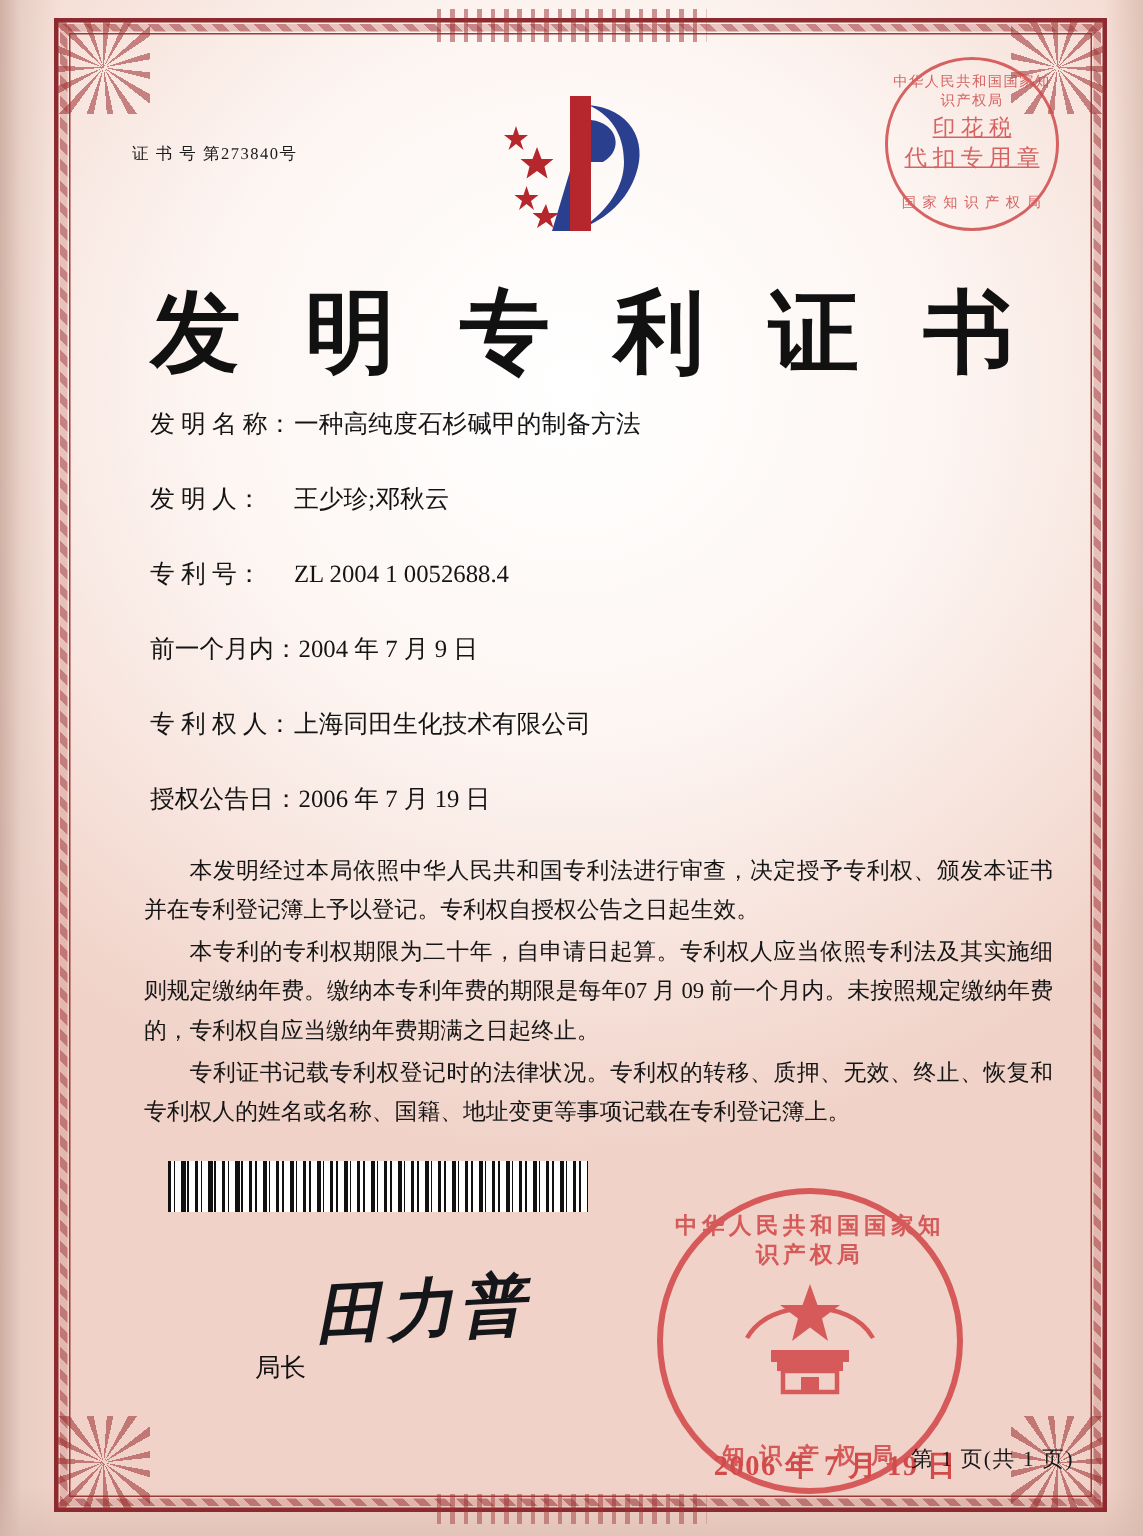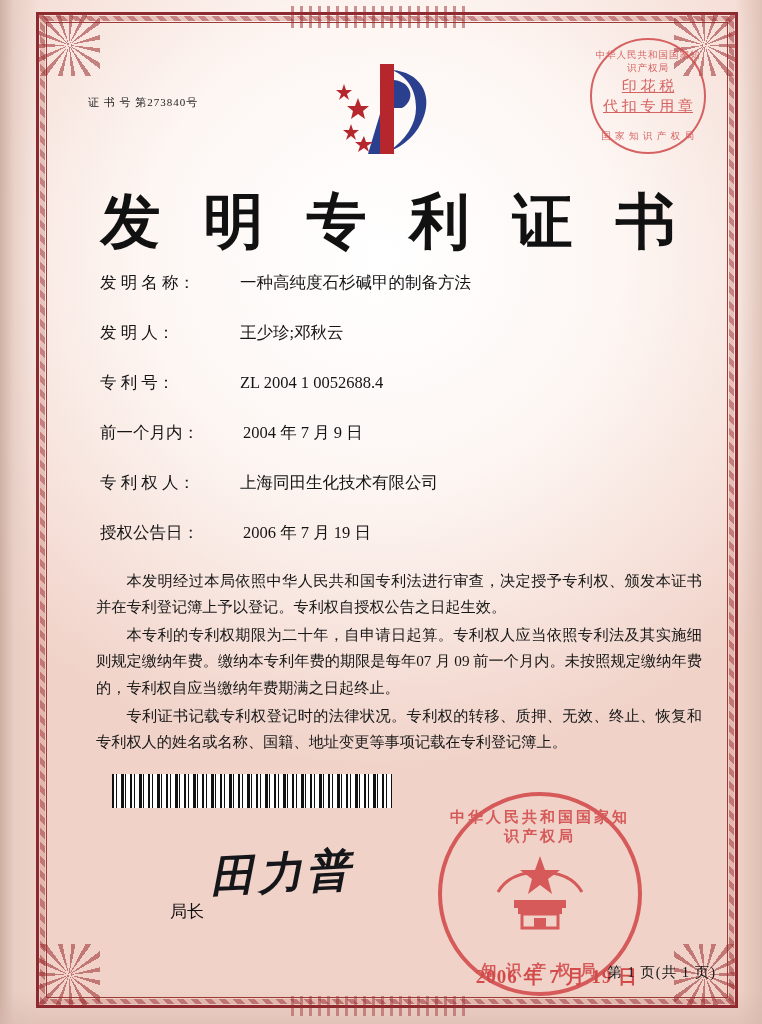--- a/index.html
+++ b/index.html
@@ -189,21 +189,20 @@
     color: #141414;
     margin-bottom: 28px;
     white-space: nowrap;
   }
   .field-row .fl {
     display: inline-block;
     min-width: 96px;
   }
   .field-row .fv {
     display: inline-block;
-    margin-left: 44px;
   }
   .field-row.tight .fl { min-width: 0; }
 
   .paragraphs {
     position: absolute;
     left: 36px;
     right: 14px;
     top: 536px;
     font-size: 15.2px;
     line-height: 1.72;

